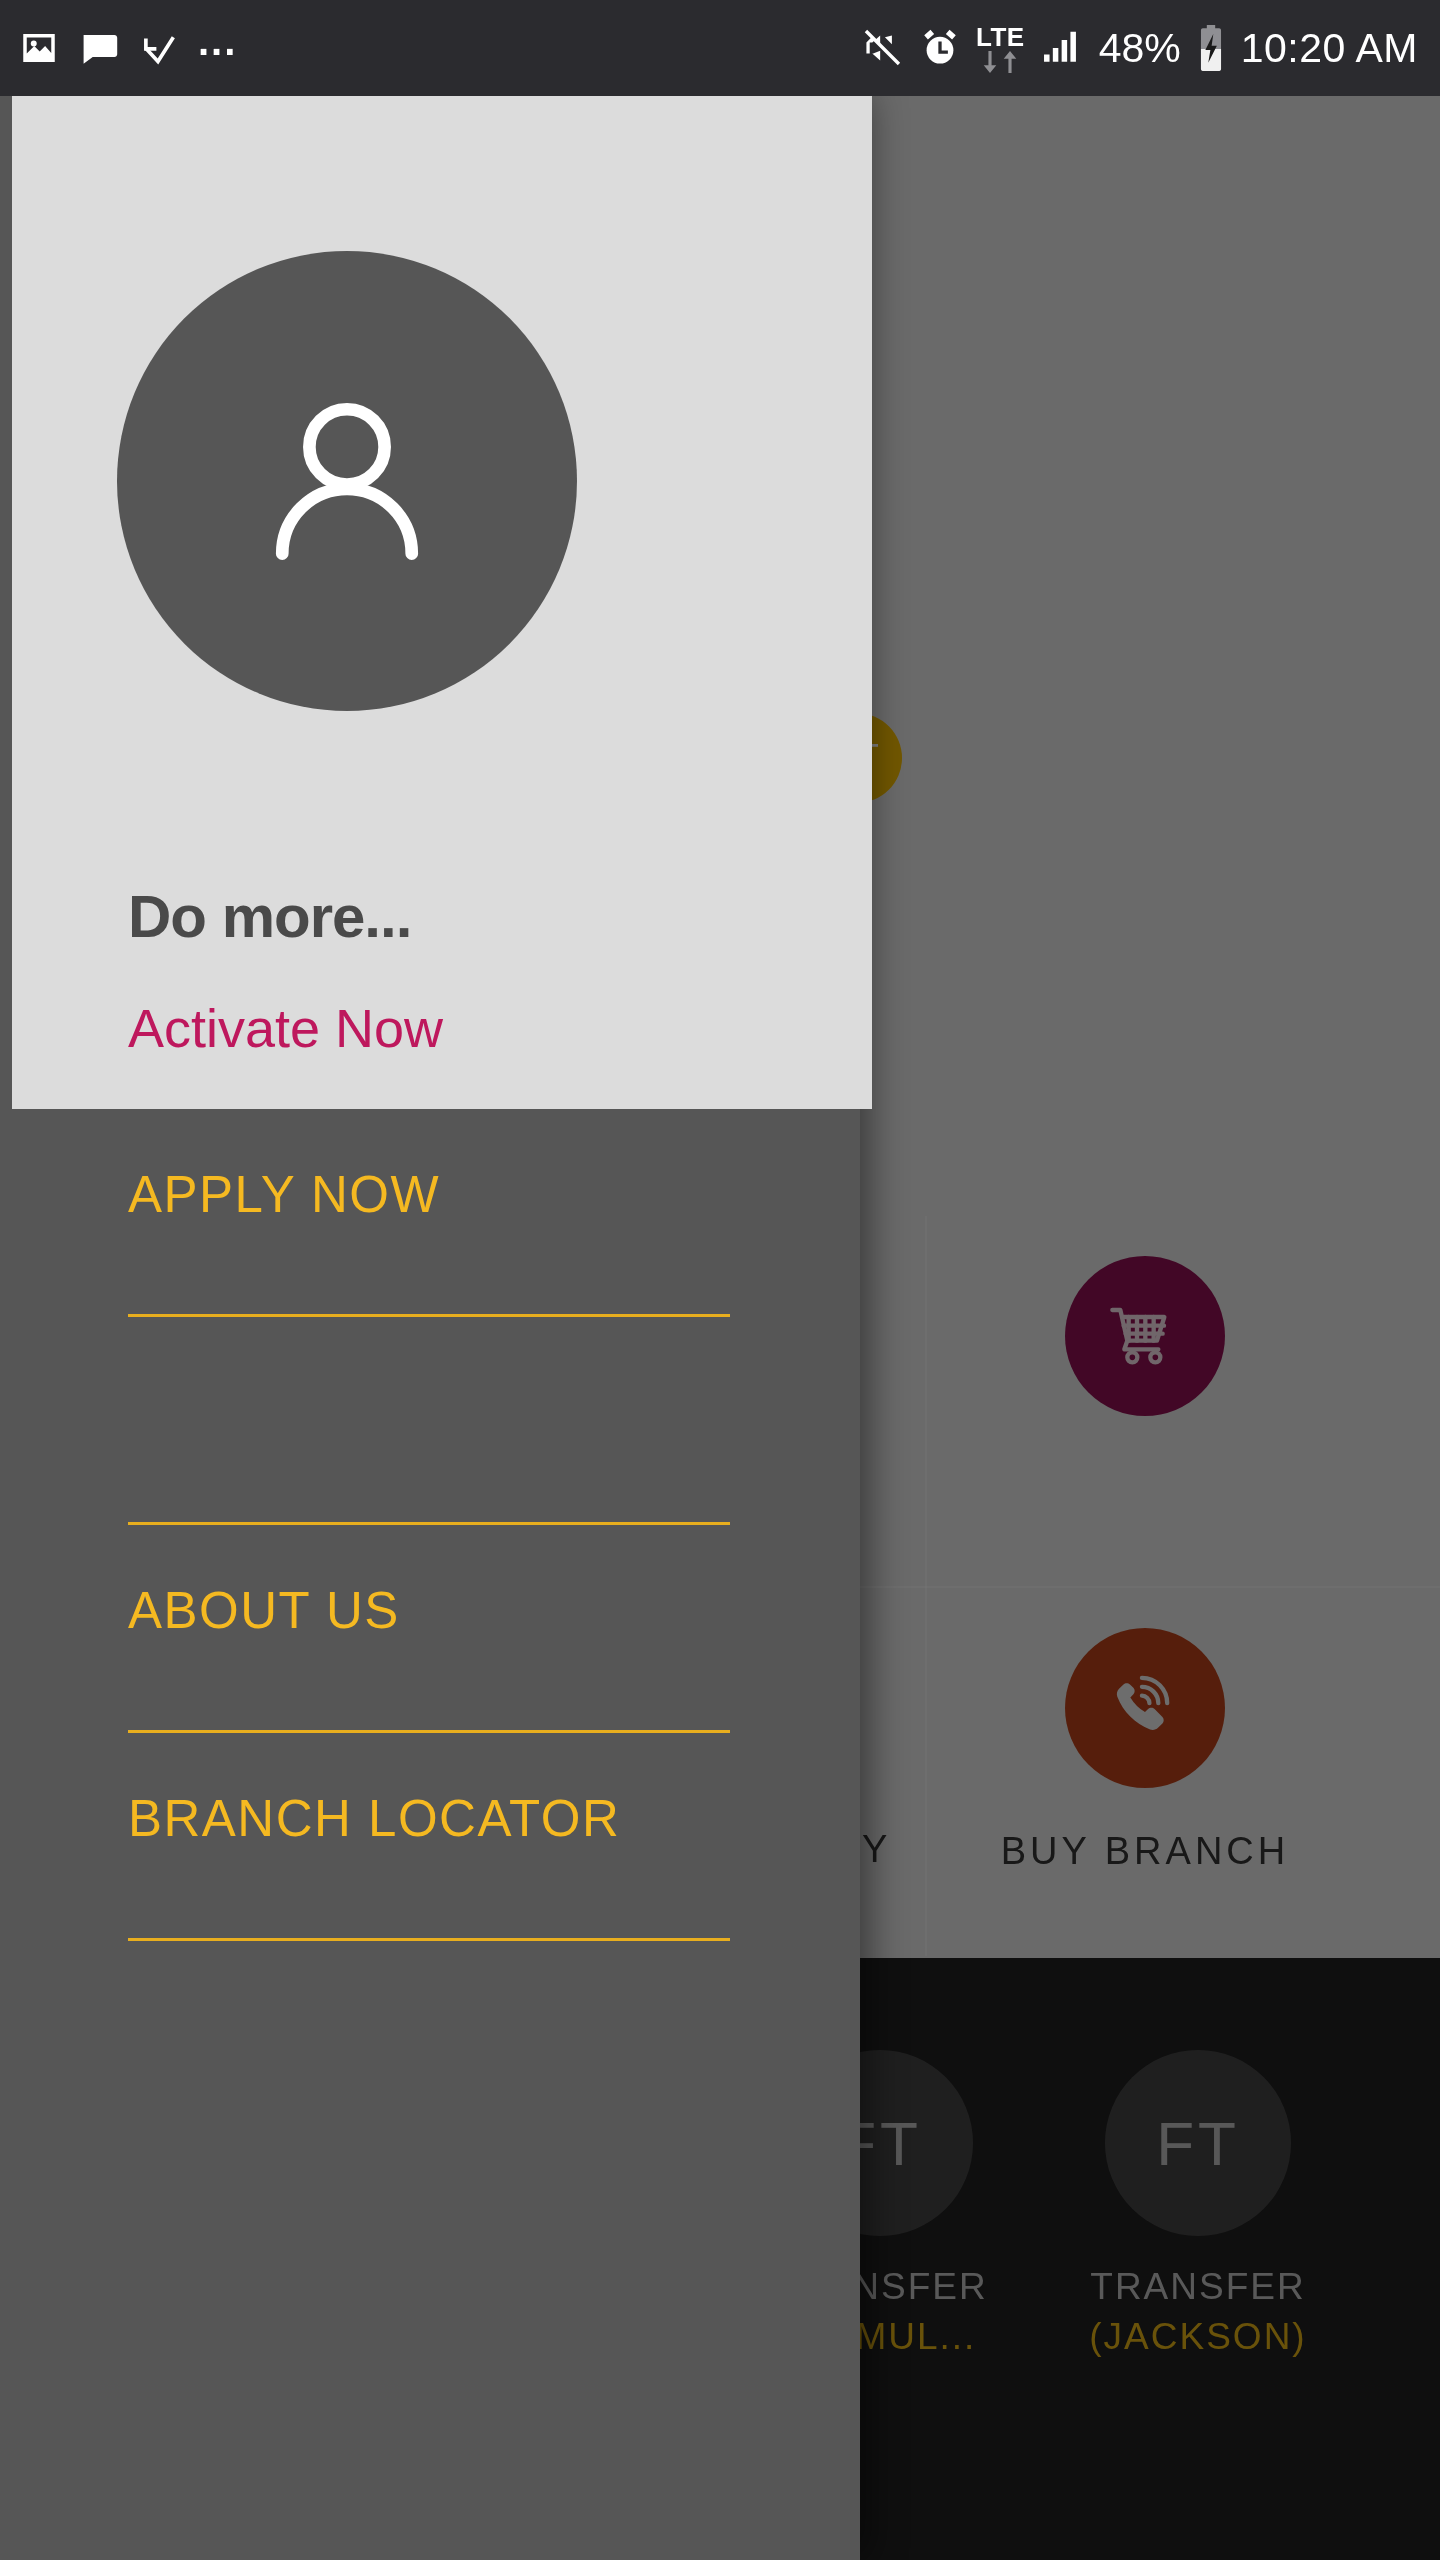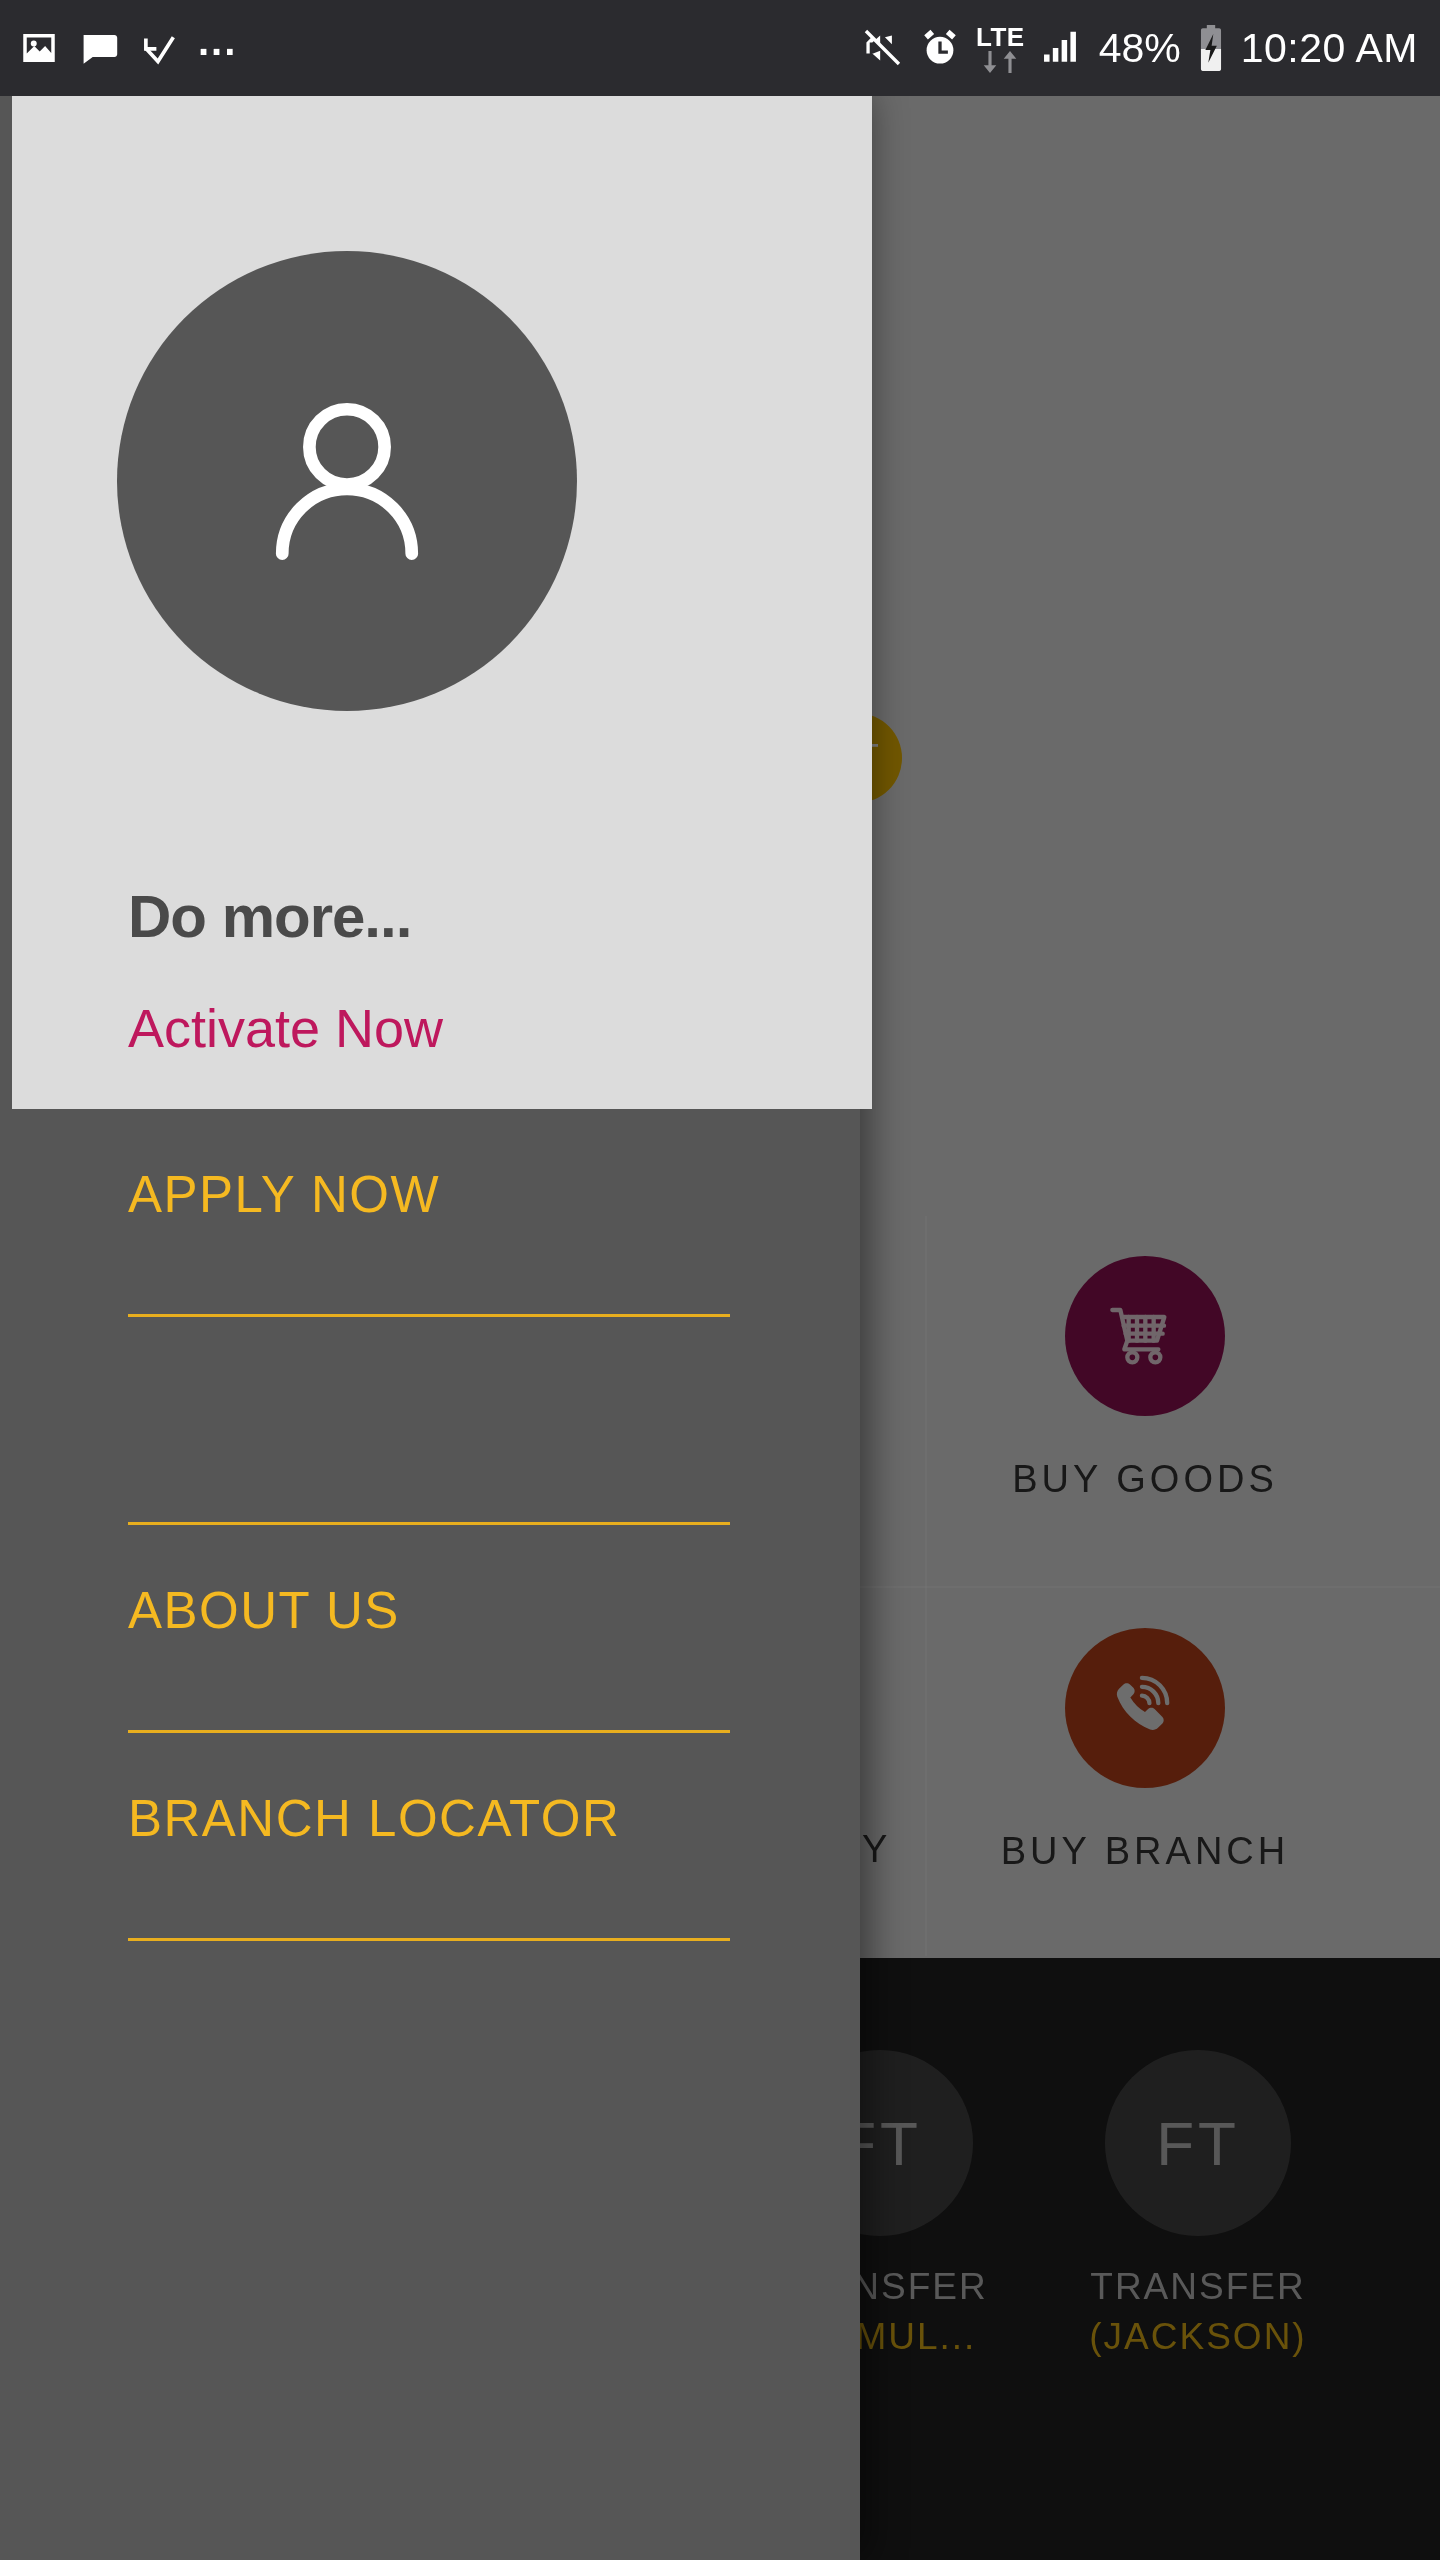--- a/index.html
+++ b/index.html
@@ -156,21 +156,20 @@
         <div class="circle" style="background:#7d0f48;">
           <svg width="80" height="80" viewBox="0 0 24 24" fill="none" stroke="#d4c0c8" stroke-width="1.3" stroke-linecap="round" stroke-linejoin="round">
             <path d="M2.2 4.2h2.4l2.1 9.2h8.9l2.2-7.1H5.1"></path>
             <path d="M6.7 13.4l-.9 2.6h10.2"></path>
             <circle cx="8.2" cy="18.4" r="1.5"></circle>
             <circle cx="15.1" cy="18.4" r="1.5"></circle>
             <path d="M7.1 6.3v7.1M9.6 6.3v7.1M12.1 6.3v7.1M14.6 6.3v7.1"></path>
             <path d="M5.6 8.9h12.1M6.2 11.3h11.1"></path>
           </svg>
         </div>
-        <div class="label">BUY GOODS</div>
       </div>
 
       <div class="shortcut" style="left:965px; top:412px;">
         <div class="circle" style="background:#a33a18;">
           <svg width="82" height="82" viewBox="0 0 24 24">
             <path fill="#cfcfcf" d="M7.6 5.1c-.5-.5-1.4-.5-1.9 0L4.4 6.4c-.6.6-.8 1.5-.5 2.3 1.7 4.4 5.2 7.9 9.6 9.6.8.3 1.7.1 2.3-.5l1.3-1.3c.5-.5.5-1.4 0-1.9l-2.3-2.3c-.5-.5-1.4-.5-1.9 0l-.9.9a12.9 12.9 0 0 1-4.3-4.3l.9-.9c.5-.5.5-1.4 0-1.9L7.6 5.1z"></path>
             <path fill="none" stroke="#cfcfcf" stroke-width="1.25" stroke-linecap="round" d="M13.3 10.6a2.2 2.2 0 0 0-2.2-2.2"></path>
             <path fill="none" stroke="#cfcfcf" stroke-width="1.25" stroke-linecap="round" d="M15.9 10.6a4.8 4.8 0 0 0-4.8-4.8"></path>
             <path fill="none" stroke="#cfcfcf" stroke-width="1.25" stroke-linecap="round" d="M18.5 10.6A7.4 7.4 0 0 0 11.1 3.2"></path>
           </svg>

